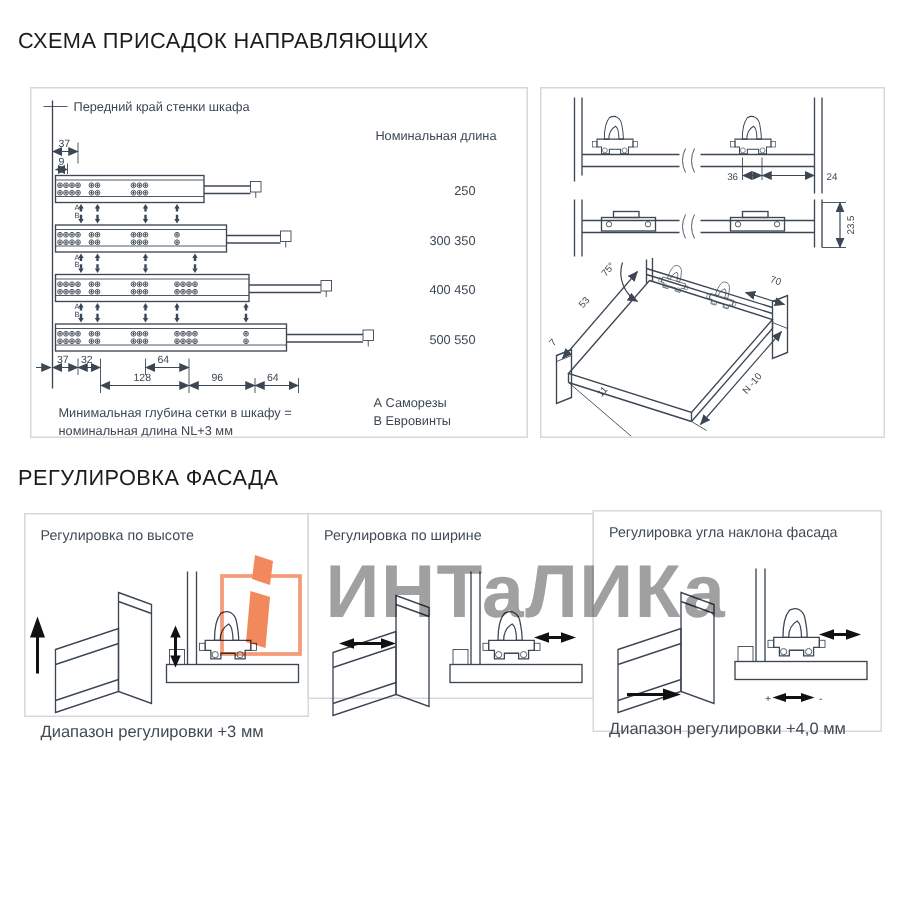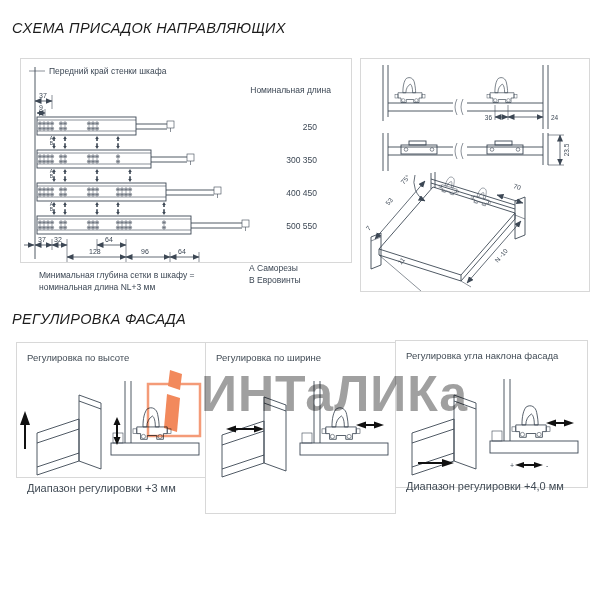--- a/index.html
+++ b/index.html
@@ -1,35 +1,35 @@
 <!DOCTYPE html>
 <html><head>
 <meta charset="utf-8">
 <style>
   html,body{margin:0;padding:0;}
   body{width:600px;height:600px;background:#ffffff;position:relative;overflow:hidden;
        font-family:"Liberation Sans",sans-serif;color:#3c4754;}
-  .sec-title{position:absolute;font-size:14.5px;font-style:italic;color:#1c1c1c;letter-spacing:.3px;white-space:nowrap;}
+  .sec-title{position:absolute;font-size:14.5px;color:#1c1c1c;letter-spacing:.3px;white-space:nowrap;}
   .panel{position:absolute;border:1px solid #d8d8d8;background:transparent;box-sizing:border-box;}
   svg{display:block;font-family:"Liberation Sans",sans-serif;}
   .ln{stroke:#3c4754;stroke-width:.9;fill:none;}
   .ln2{stroke:#3c4754;stroke-width:.6;fill:none;}
   .dash{stroke:#3c4754;stroke-width:1.6;stroke-dasharray:3 2.2;fill:none;}
   .dim{stroke:#3c4754;stroke-width:.8;fill:none;marker-start:url(#tri);marker-end:url(#tri);}
   .dimE{stroke:#3c4754;stroke-width:.8;fill:none;marker-end:url(#tri);}
   .ext{stroke:#3c4754;stroke-width:.6;fill:none;}
   text{fill:#3c4754;}
   .t5{font-size:5px;} .t6{font-size:6.5px;} .t7{font-size:7px;} .t8{font-size:8.5px;}
   .blk{fill:#111;stroke:none;}
   .blkln{stroke:#111;stroke-width:2;fill:none;}
   .hdr{position:absolute;left:10px;top:9px;font-size:9.5px;color:#414b55;white-space:nowrap;}
   .cap{position:absolute;left:10px;top:139px;font-size:11px;color:#414b55;white-space:nowrap;}
   .wm{position:absolute;left:0;top:0;z-index:6;pointer-events:none;mix-blend-mode:multiply;}
   .wm-text{position:absolute;left:201px;top:369px;font-size:50px;font-weight:bold;color:#a0a0a0;
-           letter-spacing:1px;line-height:1;white-space:nowrap;}
+           letter-spacing:1px;line-height:1;white-space:nowrap;padding-left:16px;}
 </style>
 </head>
 <body>
 
 <svg width="0" height="0" style="position:absolute">
   <defs>
     <marker id="tri" markerWidth="7" markerHeight="7" refX="6.5" refY="3" orient="auto-start-reverse" markerUnits="userSpaceOnUse">
       <path d="M0,0 L7,3 L0,6 Z" fill="#3c4754"></path>
     </marker>
     <g id="clip">
@@ -58,21 +58,21 @@
         <line class="ln" x1="20" y1="0" x2="20" y2="62"></line>
       <rect class="ln" x="0" y="62" width="88" height="12"></rect>
       <rect class="ln2" x="2" y="52" width="10" height="10"></rect>
       <use href="#clip" transform="translate(22,26) scale(0.95)"></use>
     </g>
   </defs>
 </svg>
 
 <div class="sec-title" style="left:12px;top:20px">СХЕМА ПРИСАДОК НАПРАВЛЯЮЩИХ</div>
 
-<div class="panel" style="left:20px;top:58px;width:332px;height:205px">
+<div class="panel" style="left:20px;top:58px;width:332px;height:234px">
   <svg width="330" height="232" viewBox="0 0 330 232">
     <line class="ln" x1="14" y1="8" x2="14" y2="200"></line>
     <line class="ln2" x1="8" y1="12" x2="24" y2="12"></line>
     <text class="t8" x="28" y="15">Передний край стенки шкафа</text>
     <line class="ext" x1="31" y1="36" x2="31" y2="50"></line>
     <line class="dim" x1="14" y1="42" x2="31" y2="42"></line>
     <text class="t7" x="18" y="39">37</text>
     <line class="ext" x1="24" y1="50" x2="24" y2="57"></line>
     <line class="dim" x1="16" y1="54" x2="24" y2="54"></line>
     <text class="t7" x="18" y="51">9</text>
@@ -551,21 +551,21 @@
     <use href="#mech" transform="translate(94,14)"></use>
     <g>
       <line class="blkln" x1="100" y1="56" x2="100" y2="72"></line>
       <path class="blk" d="M100,50 L96.5,58 L103.5,58 Z"></path>
       <path class="blk" d="M100,78 L96.5,70 L103.5,70 Z"></path>
     </g>
   </svg>
   <div class="cap">Диапазон регулировки +3 мм</div>
 </div>
 
-<div class="panel" style="left:205px;top:342px;width:191px;height:172px">
+<div class="panel" style="left:205px;top:342px;width:191px;height:124px">
   <div class="hdr">Регулировка по ширине</div>
   <svg width="188" height="112" viewBox="0 0 188 112" style="position:absolute;left:0;top:24px">
     <use href="#minidrawer" transform="translate(14,26)"></use>
     <g>
       <line class="blkln" x1="26" y1="62" x2="52" y2="62"></line>
       <path class="blk" d="M20,62 L30,58.5 L30,65.5 Z"></path>
       <path class="blk" d="M58,62 L48,58.5 L48,65.5 Z"></path>
     </g>
     <use href="#mech" transform="translate(94,14)"></use>
     <g>

